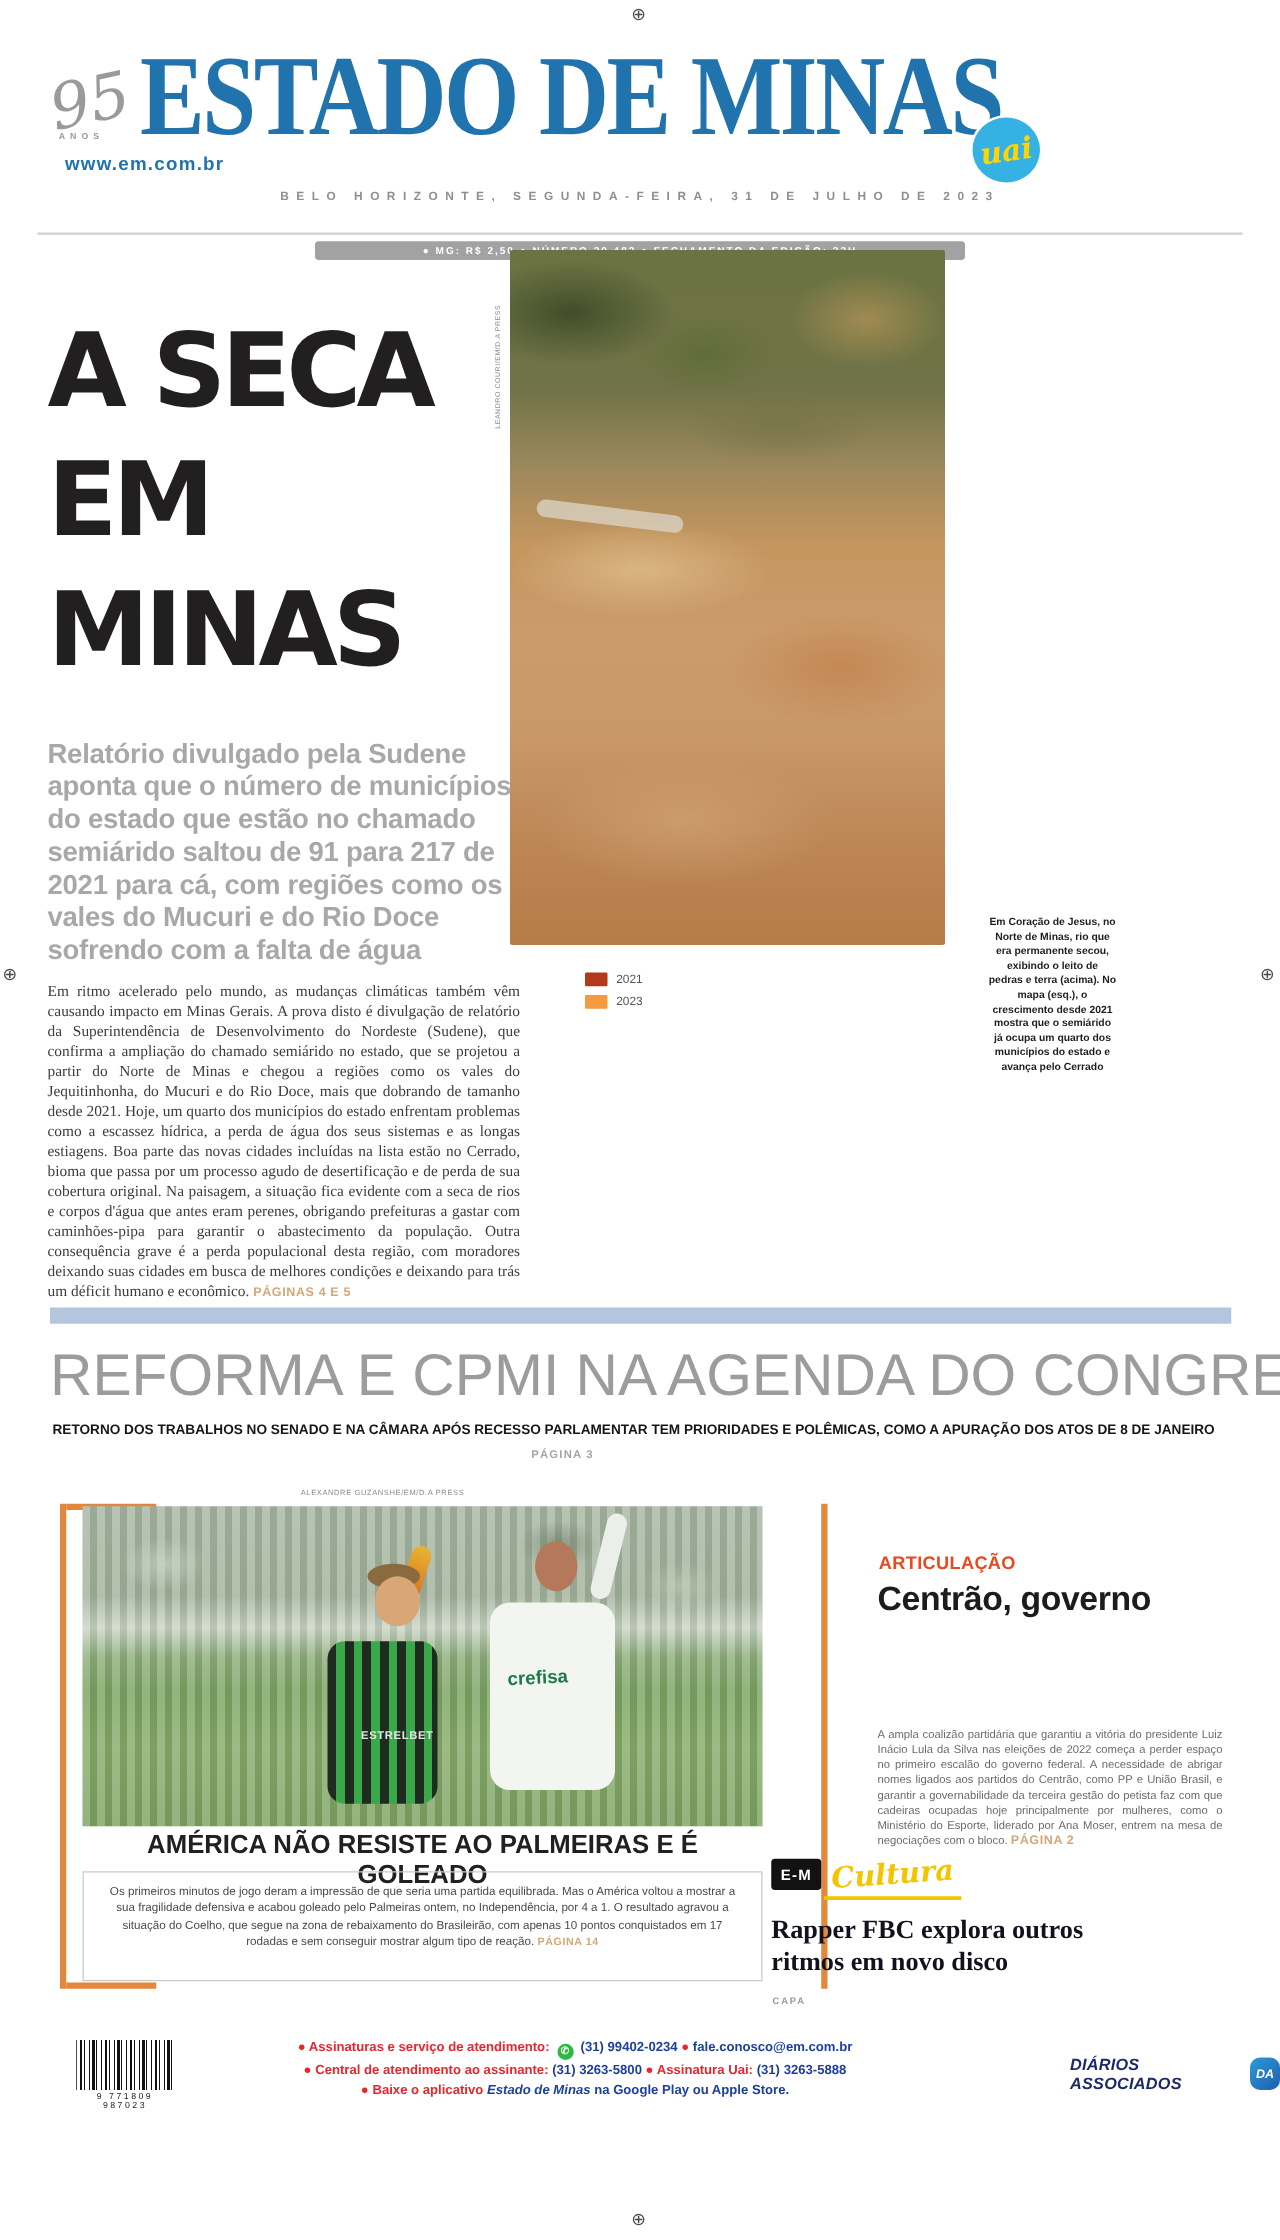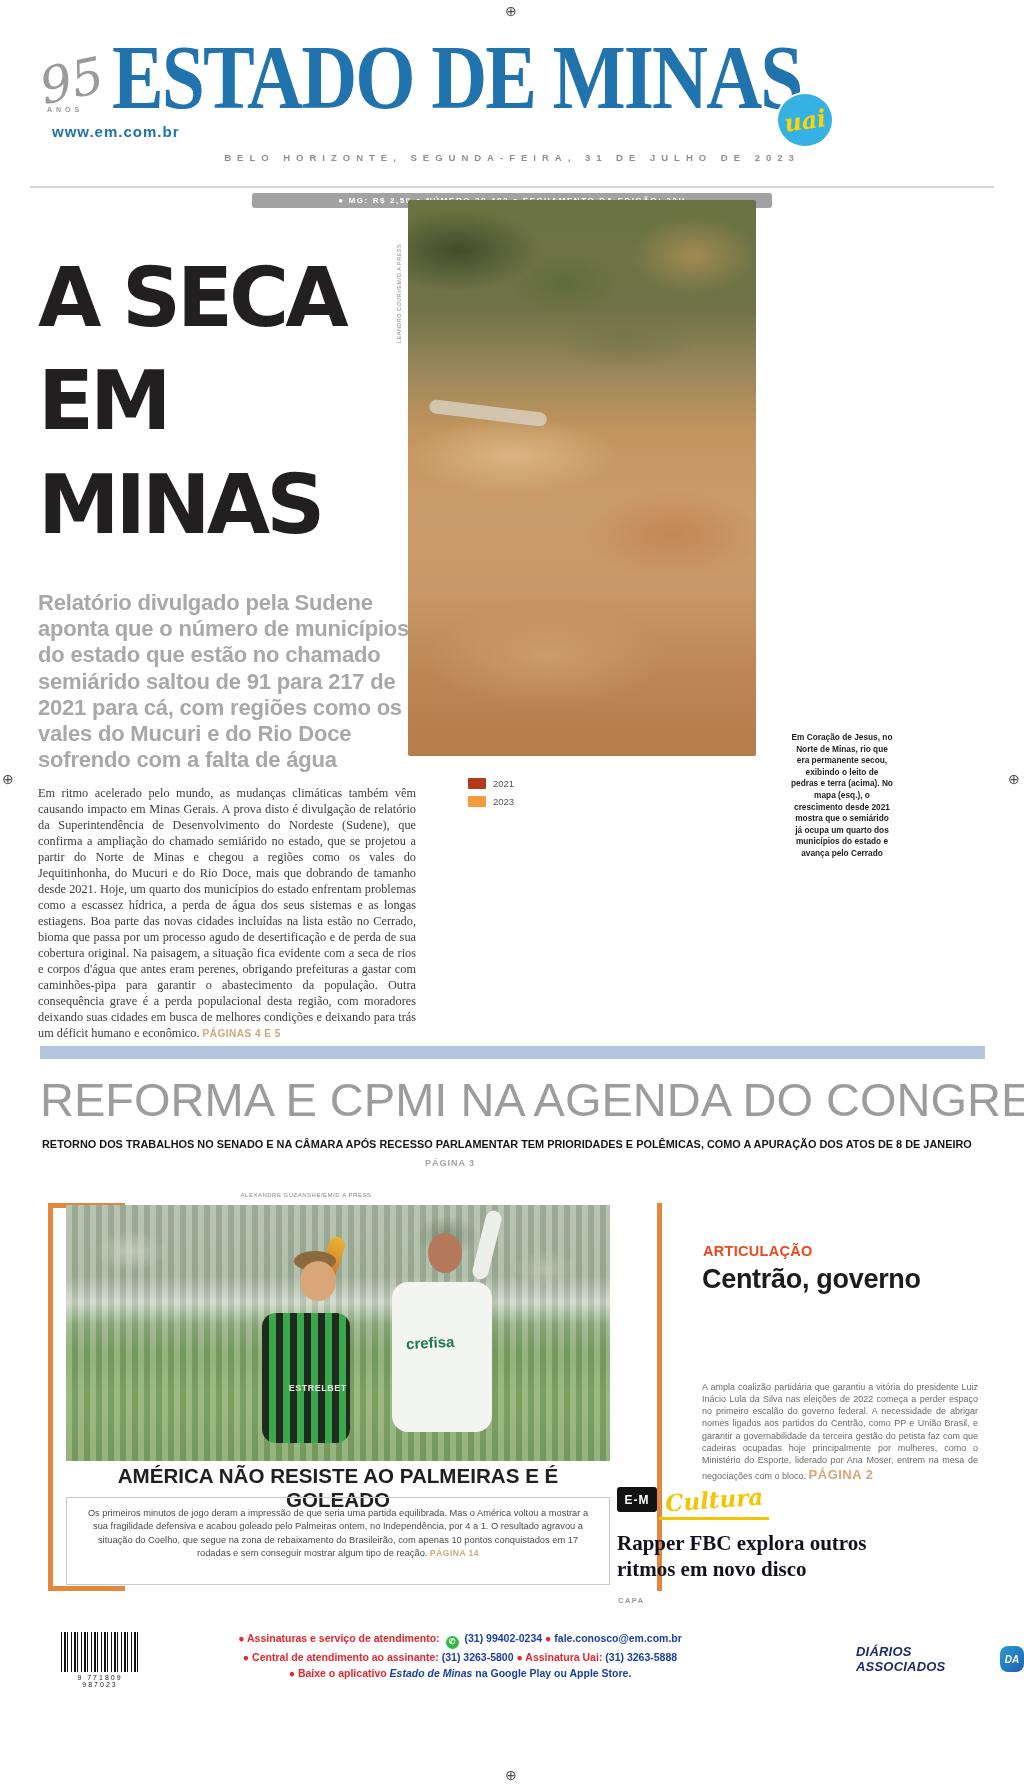--- a/index.html
+++ b/index.html
@@ -79,21 +79,21 @@
   .p-right-arm { position:absolute; left:76%; top:2%; width:16px; height:70px; border-radius:8px; background:#ecefe9; transform:rotate(14deg); }
   .p-left-shirttext { position:absolute; left:8px; top:70px; font-size:9px; font-weight:bold; color:#dfe6df; letter-spacing:.5px;margin-left:19px; }
   .soc-hl { position:absolute; left:66px; top:1464px; width:544px; text-align:center; font-size:21px; font-weight:bold; color:#202020; transform:scaleX(.98); }
   .soc-box { position:absolute; left:66px; top:1497px; width:544px; height:88px; border:1px solid #c9c9c9; padding:9px 20px; font-size:9.3px; color:#4a4a4a; line-height:1.45; text-align:center; }
   .soc-box .pageref { font-size:8.5px; }
 
   
   .art-kicker { position:absolute; left:703px; top:1243px; font-size:14.5px; font-weight:bold; color:#e8491f; letter-spacing:.3px; }
   .art-hl { position:absolute; left:702px; top:1264px; width:290px; font-size:27px; font-weight:bold; color:#1c1c1c; line-height:1.17; letter-spacing:-.3px; }
   .art-body { position:absolute; left:702px; top:1381px; width:276px; font-size:9px; color:#6b6b6b; line-height:1.35; text-align:justify; }
-  .art-body .pageref { font-size:13px; }
+  .art-body .pageref { font-size:10px; }
 
   
   .cult-brand { position:absolute; left:617px; top:1486px; display:flex; align-items:center; }
   .cult-box { width:40px; height:25px; background:#121212; border-radius:3px; color:#fff; font-weight:bold; font-size:12px; display:flex; align-items:center; justify-content:center; letter-spacing:1px; }
   .cult-script { margin-left:8px; font-family:"DejaVu Serif", serif; font-style:italic; font-weight:bold; font-size:23px; color:#f2c500; transform:rotate(-4deg); }
   .cult-line { position:absolute; left:659px; top:1517px; width:110px; height:3px; background:#f2c500; }
   .cult-hl { position:absolute; left:617px; top:1530px; width:262px; font-family:Liberation Serif, serif; font-size:21px; font-weight:600; color:#12121e; line-height:1.25; }
   .cult-tag { position:absolute; left:618px; top:1596px; font-size:7.5px; font-weight:bold; color:#9a9a9a; letter-spacing:1.5px; }
 
   

